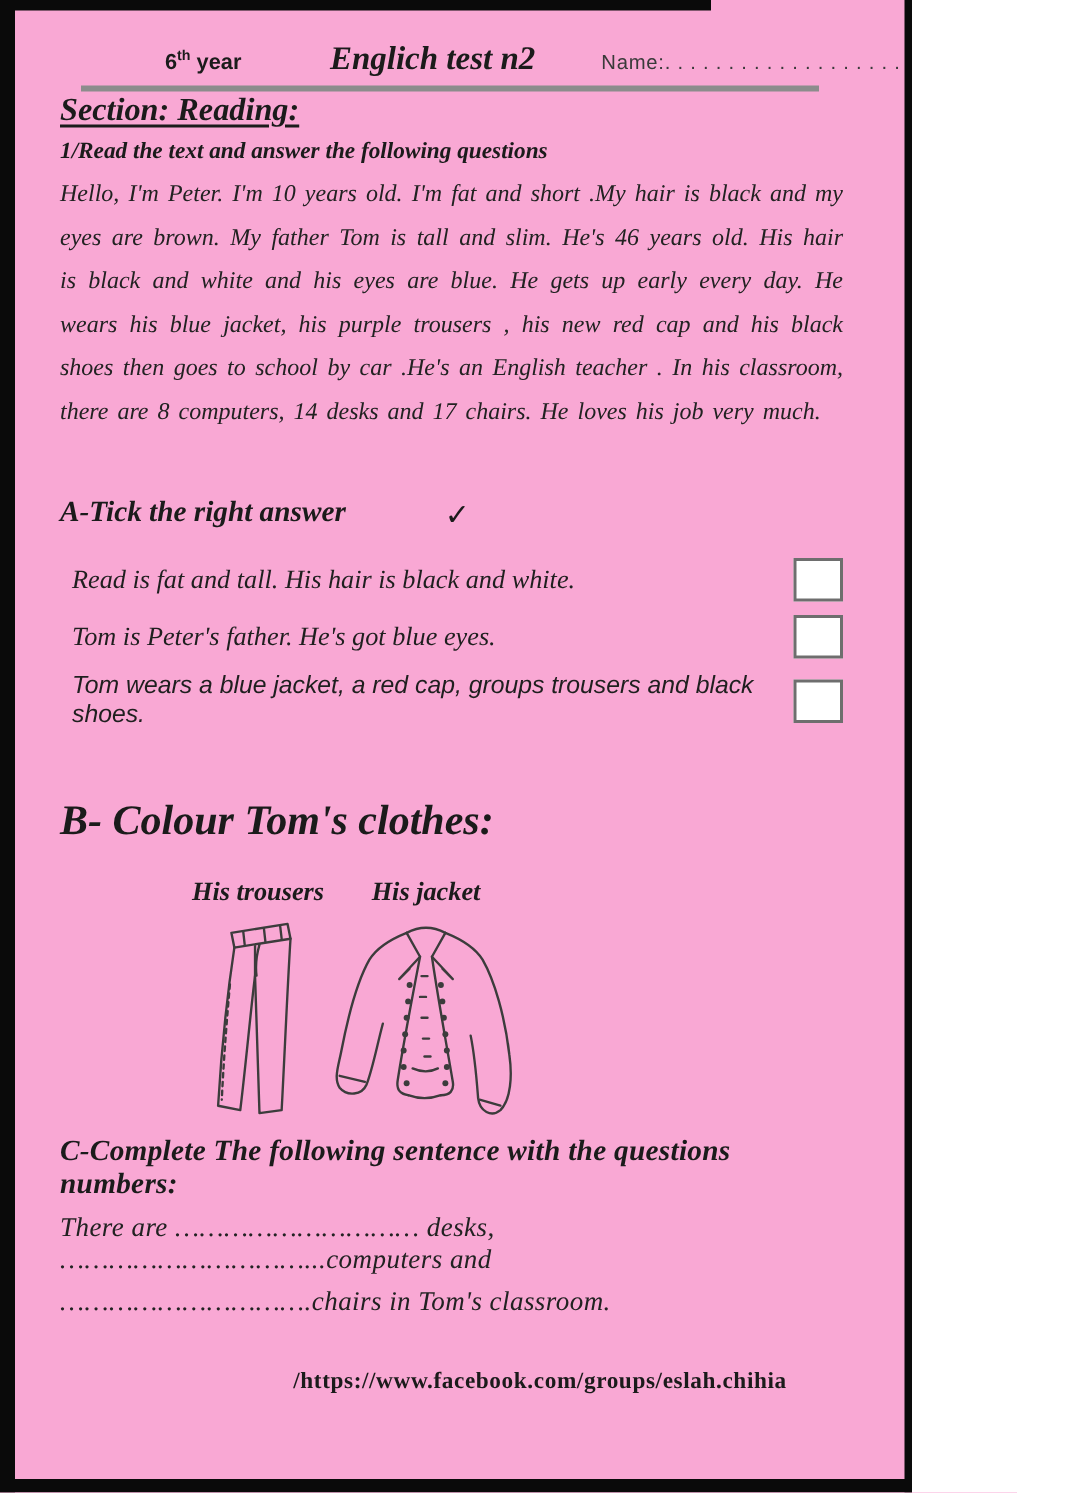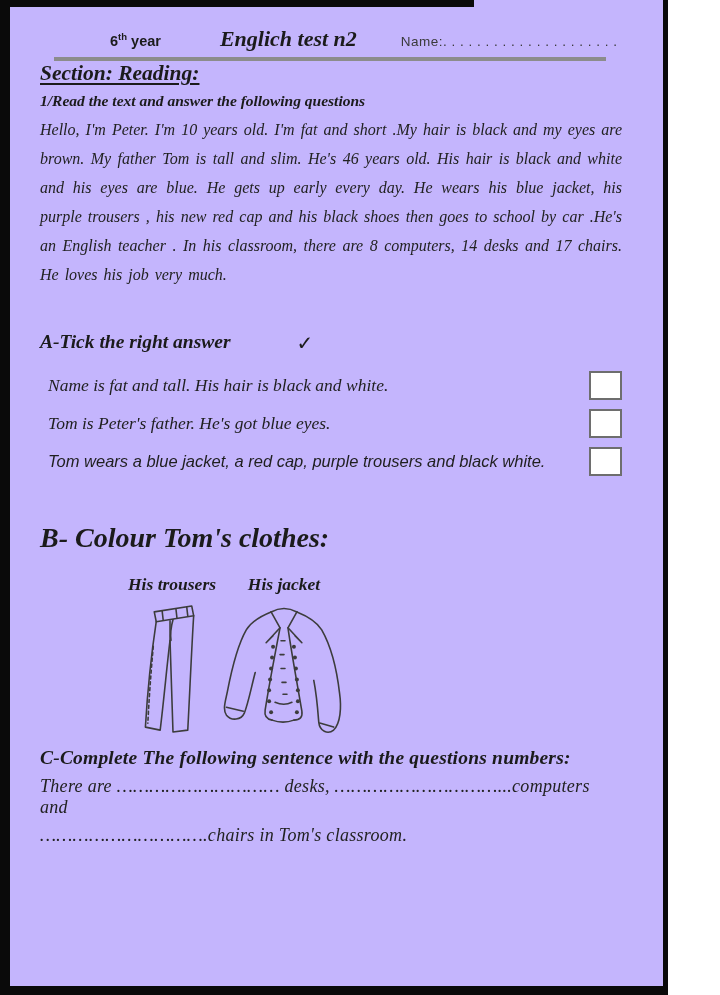--- a/index.html
+++ b/index.html
@@ -4,23 +4,23 @@
 <style>
   * { margin: 0; padding: 0; box-sizing: border-box; }
   html, body { width: 720px; }
   body {
     font-family: "Liberation Serif", serif;
     background: #ffffff;
     color: #1b1b1b;
   }
   .canvas {
     position: relative;
-    width: 668px;
+    width: 608px;
     height: 995px;
-    background: #c4b5fd;
+    background: #f9a8d4;
     overflow: hidden;
   }
   
   .bar { position: absolute; background: #0a0a0a; z-index: 5; }
   .bar-left   { left: 0; top: 0; width: 10px; height: 995px; }
   .bar-right  { right: 0; top: 0; width: 5px; height: 995px; }
   .bar-bottom { left: 0; bottom: 0; width: 720px; height: 9px; }
   .bar-top    { left: 0; top: 0; width: 474px; height: 7px; }
 
   .page { position: relative; padding: 26px 46px 0 40px; }
@@ -202,29 +202,29 @@
     <div class="section-title">Section: Reading:</div>
     <div class="instruction">1/Read the text and answer the following questions</div>
     <p class="reading-text">Hello, I'm Peter. I'm 10 years old. I'm fat and short .My hair is black and my eyes are brown.  My father Tom is tall and slim. He's 46 years old. His hair is black and white and his eyes are blue. He gets up early every day. He wears his blue jacket, his purple trousers , his new red cap and his black shoes then goes to school by car .He's an English teacher . In his classroom, there are 8 computers, 14 desks and 17 chairs. He loves his job very much.</p>
 
     <div class="part-a-title">
       <span>A-Tick the right answer</span>
       <span class="tick-glyph">✓</span>
     </div>
     <div class="statements">
       <div class="statement-row">
-        <span class="statement-text">Name is fat and tall. His hair is black and white.</span>
+        <span class="statement-text">Read is fat and tall. His hair is black and white.</span>
         <span class="checkbox"></span>
       </div>
       <div class="statement-row">
         <span class="statement-text">Tom is Peter's father. He's got blue eyes.</span>
         <span class="checkbox"></span>
       </div>
       <div class="statement-row box-lower">
-        <span class="statement-text sans">Tom wears a blue jacket, a red cap, purple trousers and black white.</span>
+        <span class="statement-text sans">Tom wears a blue jacket, a red cap, groups trousers and black shoes.</span>
         <span class="checkbox"></span>
       </div>
     </div>
 
     <div class="part-b-title">B- Colour Tom's clothes:</div>
     <div class="clothes-row">
       <div class="clothes-item">
         <div class="clothes-label">His trousers</div>
         <svg class="drawing" width="78" height="134" viewBox="0 0 64 136">
           <path d="M14,9 L52,3 L54,13 L16,19 Z"></path>
@@ -272,13 +272,14 @@
             <path d="M64,92 L68,92"></path>
         </svg>
       </div>
     </div>
 
     <div class="part-c-title">C-Complete The following sentence with the questions numbers:</div>
     <div class="fill-line">There are ………………………… desks, …………………………...computers and</div>
     <div class="fill-line">………………………….chairs in Tom's classroom.</div>
   </div>
 
+  <div class="footer">/https://www.facebook.com/groups/eslah.chihia</div>
 </div>
 
 </body></html>

